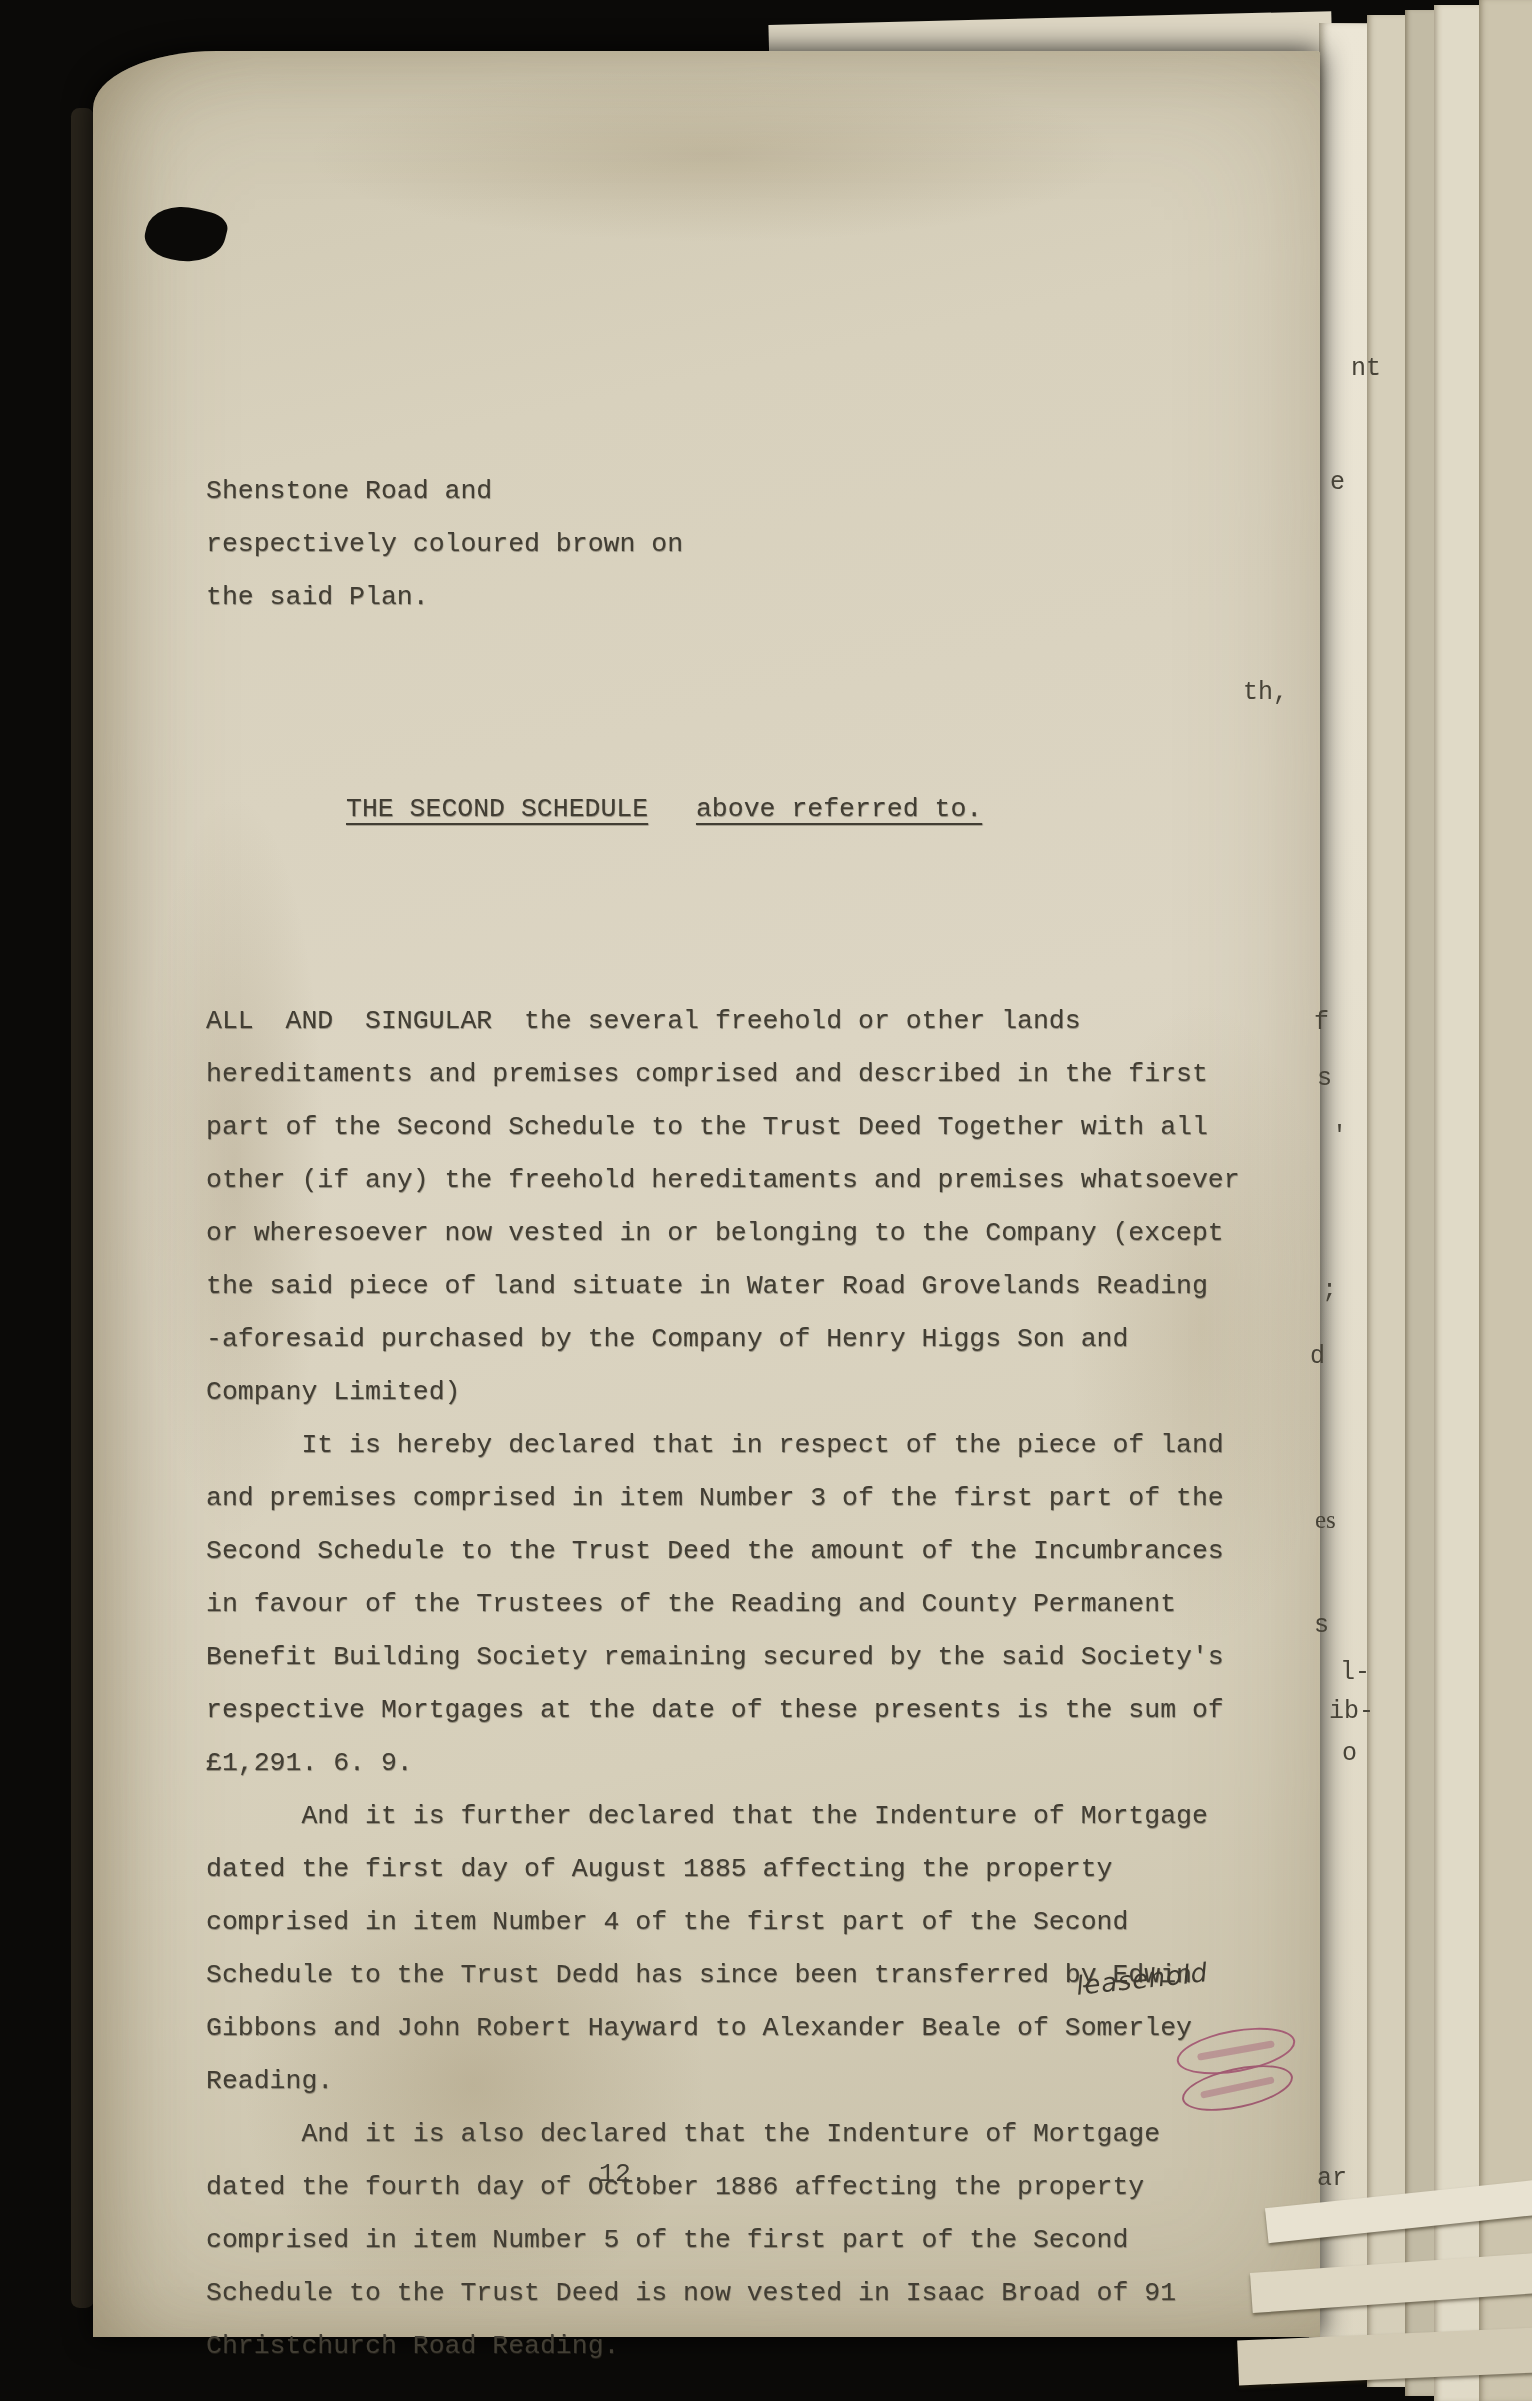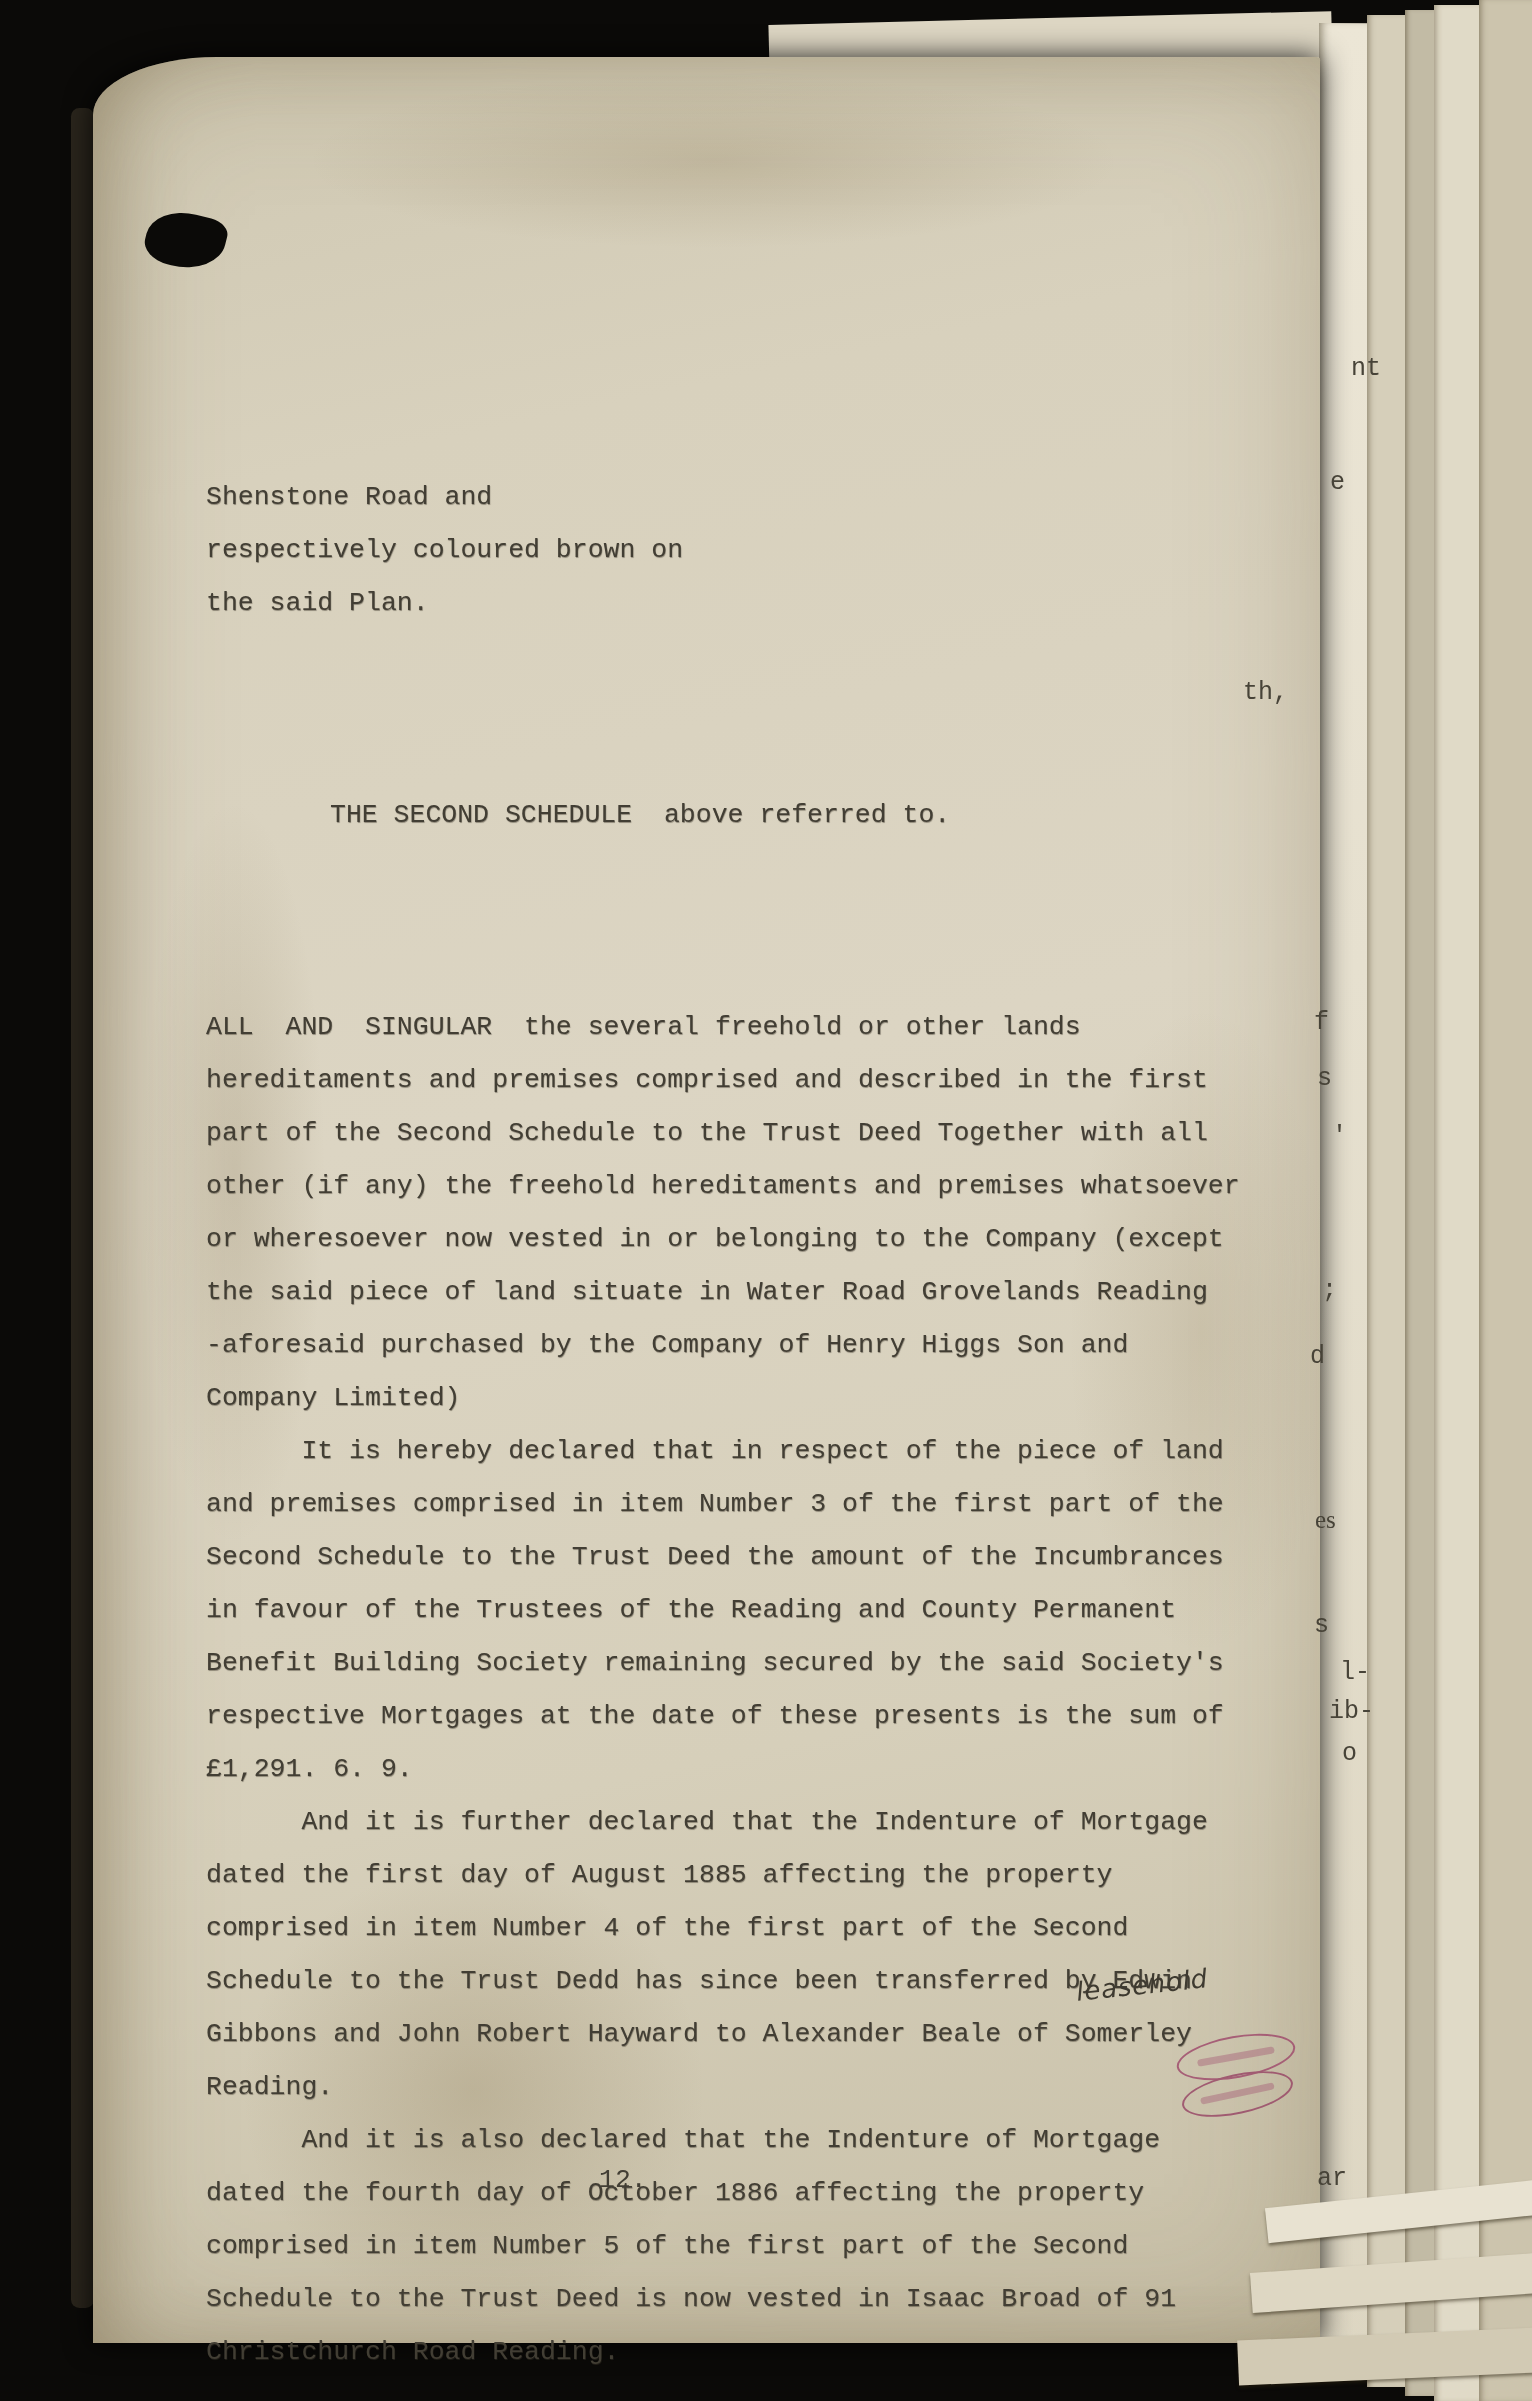--- a/index.html
+++ b/index.html
@@ -22,21 +22,21 @@
   
   .b1{left:1266px;top:2194px;width:273px;height:35px;background:#e8e2d1;transform:rotate(-6deg);z-index:2;box-shadow:0 2.5px 3.3px rgba(40,32,14,.5);}
   .b2{left:1251px;top:2263px;width:288px;height:40px;background:#ded7c3;transform:rotate(-4deg);z-index:2;box-shadow:0 2.5px 3.3px rgba(40,32,14,.5);}
   .b3{left:1238px;top:2334px;width:301px;height:45px;background:#d2cab4;transform:rotate(-2.5deg);z-index:2;box-shadow:0 2.5px 3.3px rgba(40,32,14,.5);}
 
   
   .under-left{position:absolute;left:71px;top:108px;width:23px;height:2200px;background:#2a251c;border-radius:8.3px;z-index:0;}
 
   
   .page{
-    position:absolute;left:93px;top:57px;width:1227px;height:2286px;z-index:1;
+    position:absolute;left:93px;top:51px;width:1227px;height:2286px;z-index:1;
     background:linear-gradient(168deg,#cfc8b2 0%,#d8d1bd 18%,#dcd5c3 45%,#d6cfba 72%,#c7bfa7 100%);
     border-radius:10px 3.3px 0 0;
     border-top-left-radius:124px 58px;
     box-shadow:inset 0 0 141px rgba(108,92,56,.30), inset 37px 0 74px -25px rgba(96,80,48,.35), 0 0 28px rgba(0,0,0,.85);
   }
   .stain{position:absolute;pointer-events:none;z-index:1;}
   .stain1{left:149px;top:1803px;width:463px;height:463px;background:radial-gradient(closest-side,rgba(118,98,58,.22),rgba(118,98,58,0));}
   .stain2{left:215px;top:16.5px;width:811px;height:174px;background:radial-gradient(closest-side,rgba(122,102,62,.20),rgba(122,102,62,0));}
   .stain3{left:976px;top:951px;width:265px;height:645px;background:radial-gradient(closest-side,rgba(126,106,66,.15),rgba(126,106,66,0));}
   .stain4{left:50px;top:744px;width:182px;height:744px;background:radial-gradient(closest-side,rgba(112,94,56,.18),rgba(112,94,56,0));}
@@ -44,21 +44,21 @@
   .torn-wedge{position:absolute;left:53px;top:156px;width:79px;height:55px;background:#0b0a08;transform:rotate(14deg);border-radius:55% 25% 60% 35%;z-index:2;}
 
   
   .textblock{
     position:absolute;left:113px;top:308px;width:1100px;z-index:3;
     color:#423e34;font-size:26.5px;line-height:53px;white-space:pre;
     text-shadow:0.5px 0.7px 0.7px rgba(62,56,44,.45);
   }
   .line{height:53px;}
   .heading-line{padding-left:124px;}
-  .u{text-decoration-thickness:2.1px;text-underline-offset:6.6px;}
+  .u{text-decoration:underline;text-decoration-thickness:2.1px;text-underline-offset:6.6px;margin-left:16px;}
 
   .annotation{
     position:absolute;left:983px;top:1913px;z-index:4;
     font-family:"DejaVu Sans",sans-serif;font-style:italic;
     font-size:26px;color:#3e3a30;transform:rotate(-6deg);letter-spacing:0.8px;
   }
 
   .pagenum{position:absolute;left:506px;top:2108px;font-size:26.5px;color:#423e34;z-index:3;text-align:right;}
 
   

